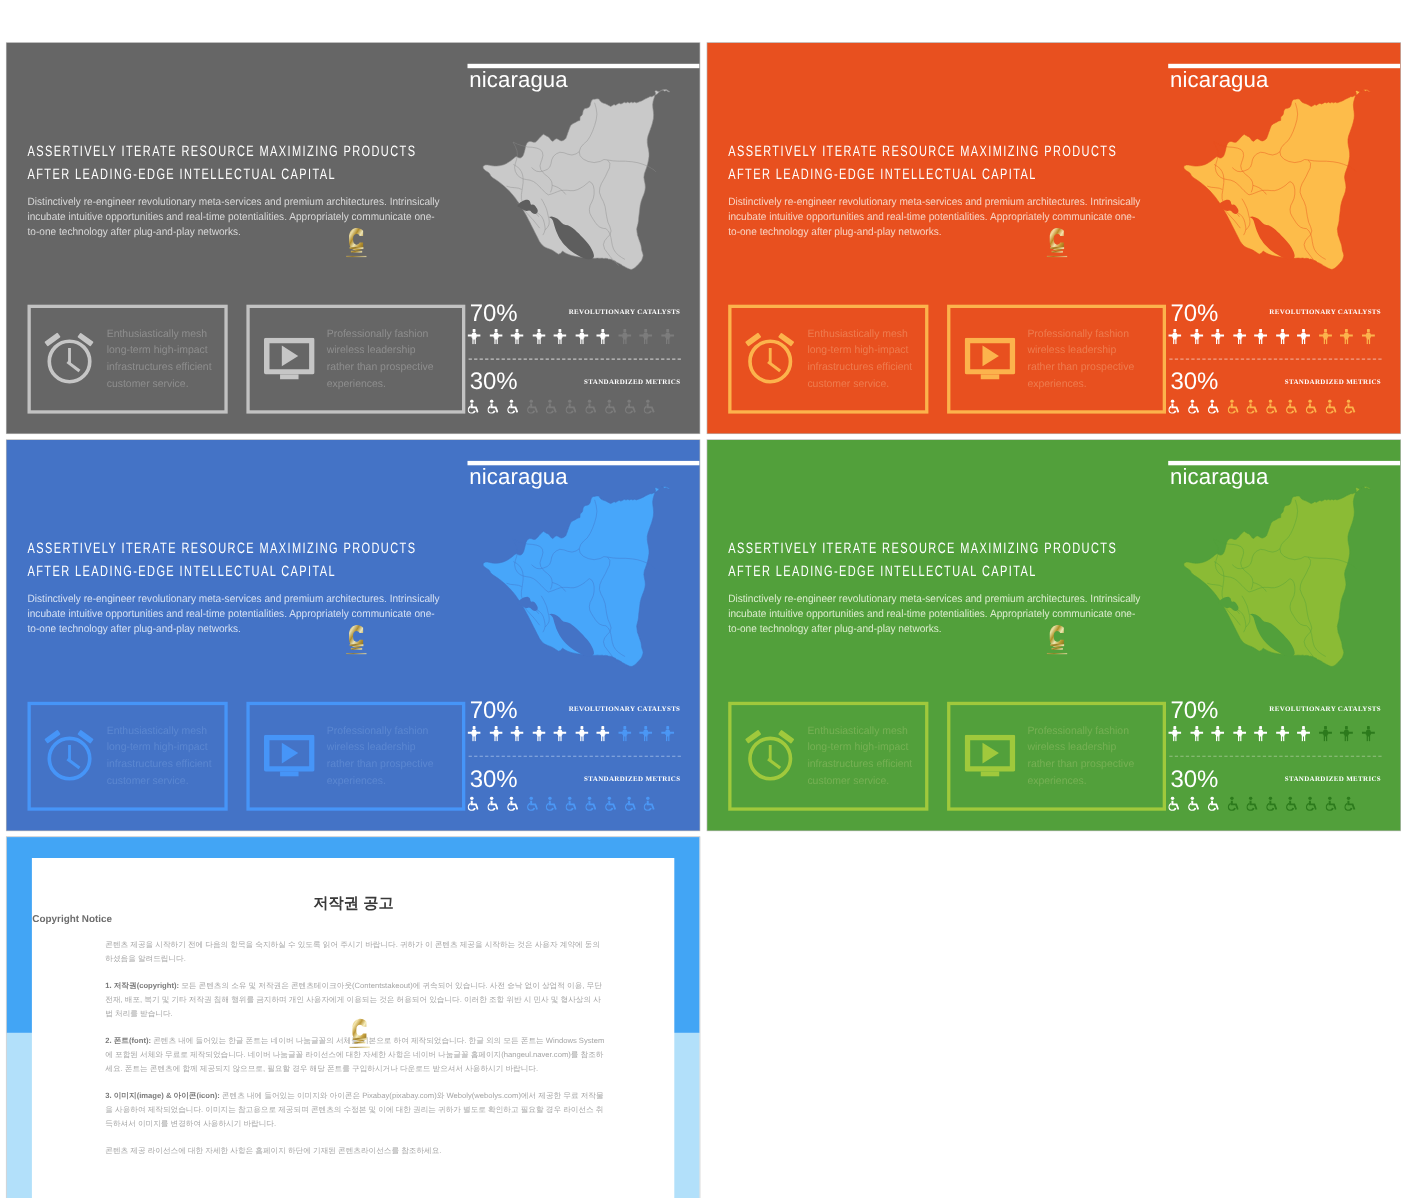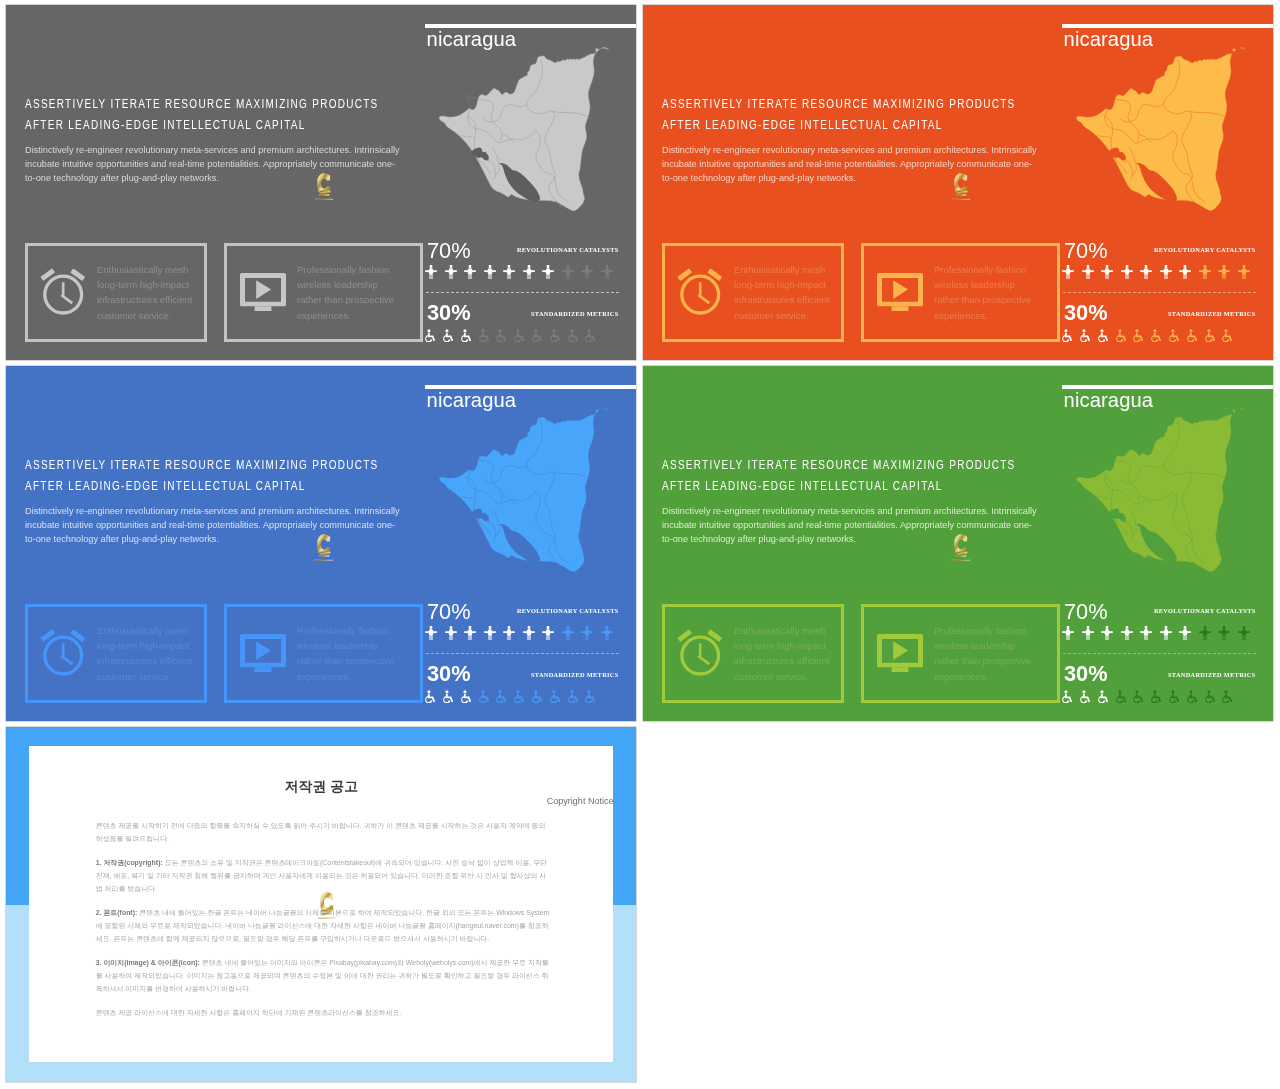--- a/index.html
+++ b/index.html
@@ -1,21 +1,21 @@
 <!DOCTYPE html>
 <html><head>
 <meta charset="utf-8">
 <style>
   html,body{margin:0;padding:0;background:#ffffff;}
   body{width:1280px;height:1089px;overflow:hidden;
        font-family:"Liberation Sans",sans-serif;}
   .sheet{position:relative;width:1280px;height:1089px;background:#fff;}
 
   .slide{position:absolute;overflow:hidden;box-sizing:border-box;width:630px;height:355px;
-         box-shadow:0 0 0 0.6px rgba(0,0,0,0.28);}
+         box-shadow:0 0 0 0.6px rgba(0,0,0,0.28);margin-top:34px;}
   .slide-5{width:630px;height:355px;background:#fff;}
 
   
   .hdr-rule{position:absolute;left:418.5px;right:0;top:19.3px;height:4.2px;}
   .country{position:absolute;left:420.6px;top:22.0px;font-size:20.2px;letter-spacing:.1px;
            color:#fff;font-weight:400;white-space:nowrap;line-height:24px;}
   .mapwrap{position:absolute;left:410.3px;top:38.0px;width:200px;height:188px;}
   .mapsvg{display:block;}
   .title{position:absolute;left:18.5px;top:87.6px;font-size:13.6px;letter-spacing:1.75px;
          line-height:21.2px;color:#ffffff;font-weight:400;white-space:pre-line;
@@ -29,41 +29,41 @@
         height:99.6px;top:237.5px;}
   .fbox1{left:18.5px;width:182.3px;} .fbox2{left:218px;width:199px;}
   .fbox .ficon{position:absolute;left:12.8px;top:50%;transform:translateY(-50%);}
   .fbox .ftxt{position:absolute;left:69.5px;top:16.0px;
               font-size:9.7px;line-height:15.4px;white-space:pre-line;
               transform:scaleX(0.98);transform-origin:0 0;}
 
   
   .pct{position:absolute;font-size:21.8px;color:#fff;font-weight:400;letter-spacing:0px;left:421.0px;
        line-height:1;}
-  .pct1{top:235px;} .pct2{top:297.4px;font-weight:bold;}
+  .pct1{top:235px;} .pct2{top:297.4px;}
   .statlbl{position:absolute;font-size:6.35px;letter-spacing:.3px;color:#fff;
            font-family:"Liberation Serif",serif;font-weight:700;white-space:nowrap;right:17.5px;
            line-height:1;}
   .statlbl1{top:241.5px;} .statlbl2{top:305.5px;}
   .iconrow{position:absolute;left:419.2px;display:flex;}
   .iconrow1{top:259.6px;} .iconrow2{top:323.9px;}
   .iconrow svg{display:block;margin-right:7.5px;}
   .dashes{position:absolute;left:419.5px;right:17.5px;top:286.8px;height:0;}
 
   
   .wm{position:absolute;left:304.0px;top:161.8px;width:27px;height:43px;}
 
   
   .cp-bg-top{position:absolute;left:0;top:0;width:630px;height:178px;background:#42a5f5;}
   .cp-bg-bottom{position:absolute;left:0;top:178px;width:630px;height:177px;background:#b2e0fa;}
   .cp-page{position:absolute;left:23.4px;top:19.4px;width:584px;height:315.5px;background:#fff;}
   .cp-h1{position:absolute;left:0;right:0;top:33.6px;text-align:center;font-weight:700;
          font-size:13.8px;color:#3a3a3a;letter-spacing:.1px;line-height:1;}
-  .cp-h2{position:absolute;left:0;right:0;top:50.6px;text-align:right;font-size:9.0px;
-         color:#6d6d6d;line-height:1;}
+  .cp-h2{position:absolute;left:0;right:0;top:50.6px;text-align:left;font-size:9.0px;
+         color:#6d6d6d;line-height:1;font-weight:bold;}
   .cp-body{position:absolute;left:66.3px;width:454px;top:72.5px;font-size:6.95px;
            line-height:13.2px;color:#a5a5a5;}
   .cp-body p{margin:0 0 10.5px 0;}
   .cp-body b{color:#7a7a7a;font-weight:700;}
   .wm5{left:306.5px;top:159.0px;}
 </style>
 </head>
 <body>
 
 <div class="sheet">

